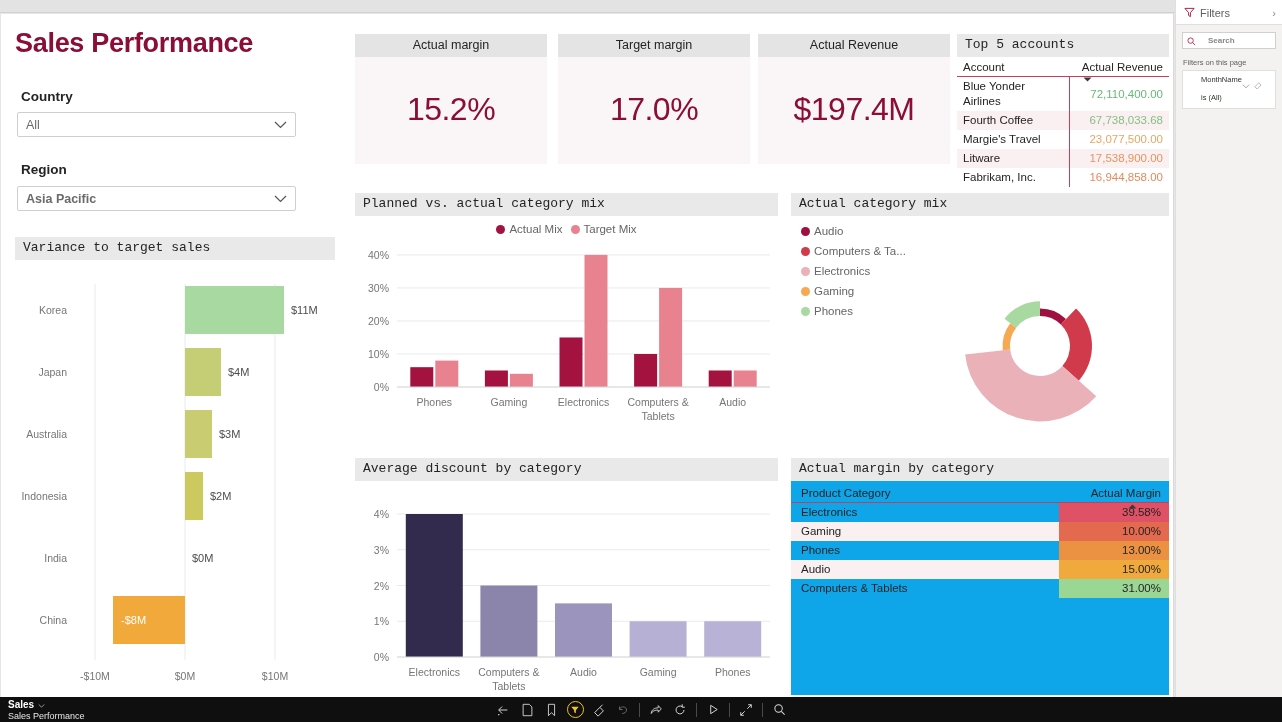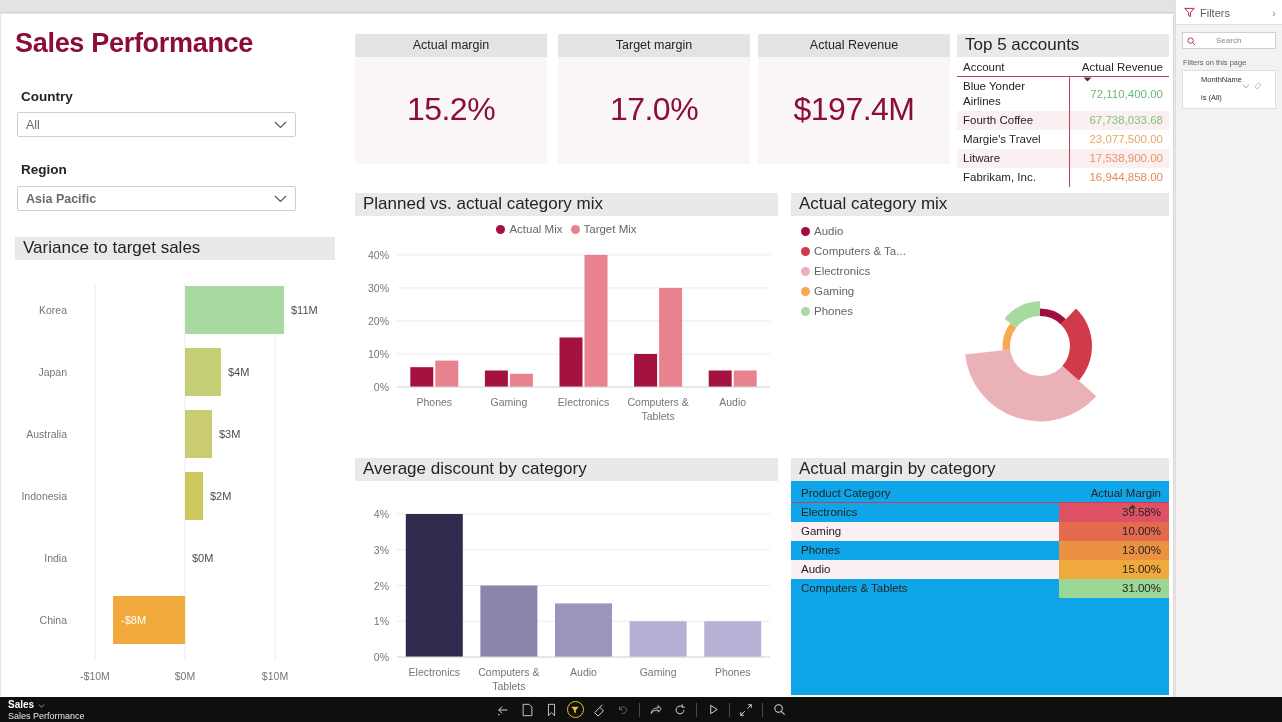--- a/index.html
+++ b/index.html
@@ -14,21 +14,21 @@
   }
   #app { position: relative; width: 1282px; height: 722px; }
 
   
   .top-strip { position:absolute; left:0; top:0; width:1282px; height:13px; background:#e3e3e3; border-bottom:1px solid #d2d2d2; }
 
   
   .canvas { position:absolute; left:1px; top:14px; width:1173px; height:683px; background:#ffffff; border-right:1px solid #d9d9d9; }
 
   
-  .vis-title { background:#e9e9e9; color:#252423; font-size:17px; padding:4px 8px 5px 8px; line-height:14px; }
+  .vis-title { background:#e9e9e9; color:#252423; font-size:13px; padding:4px 8px 5px 8px; line-height:14px;font-family:Liberation Mono, monospace; }
   .vis { position:absolute; }
 
   
   .page-title { position:absolute; left:14px; top:14px; font-size:27px; font-weight:bold; color:#8b0e36; letter-spacing:-0.3px; }
   .slicer-label { position:absolute; font-size:13.5px; font-weight:bold; color:#252423; }
   .slicer-box { position:absolute; height:25px; border:1px solid #cfcfcf; background:#fff; border-radius:2px;
                 display:flex; align-items:center; padding:0 8px; font-size:12.5px; color:#6b6b6b; }
   .slicer-box .chev { margin-left:auto; color:#555; }
   .chev svg { display:block; }
 
@@ -54,21 +54,21 @@
   
   .lg { display:flex; align-items:center; font-size:11.5px; color:#666; }
   .lg .dot { width:9px; height:9px; border-radius:50%; display:inline-block; margin-right:4px; }
 
   
   .fpane { position:absolute; left:1175px; top:0; width:107px; height:697px; background:#f3f2f1; border-left:1px solid #e1dfdd; }
   .fpane-hd { display:flex; align-items:center; padding:7px 6px 6px 8px; background:#fff; border-bottom:1px solid #e1dfdd; height:25px;}
   .fpane-hd .ttl { font-size:11px; color:#605e5c; margin-left:5px; }
   .fpane-hd .exp { margin-left:auto; color:#8a8886; font-size:11px; }
   .fsearch { margin:7px 6px; height:17px; background:#fff; border:1px solid #d2d0ce; display:flex; align-items:center; padding:0 4px; }
-  .fsearch .ph { font-size:8px; color:#8a8886; margin-left:20px; }
+  .fsearch .ph { font-size:8px; color:#8a8886; margin-left:12px;font-weight:bold; }
   .fsec { font-size:7.5px; color:#605e5c; padding:2px 7px 3px; }
   .fcard { margin:0 6px; background:#fff; border:1px solid #e1dfdd; padding:4px 18px 5px; }
   .fcard .row1 { display:flex; align-items:flex-start; }
   .fcard .fname { font-size:7.5px; color:#323130; line-height:10px; }
   .fcard .ficons { margin-left:auto; display:flex; gap:4px; color:#a19f9d; }
   .fcard .fval { font-size:7.5px; color:#323130; line-height:10px; }
 
   
   .botbar { position:absolute; left:0; top:697px; width:1282px; height:25px; background:#0f0f0f; color:#fff; }
   .bb-left { position:absolute; left:8px; top:2px; }

